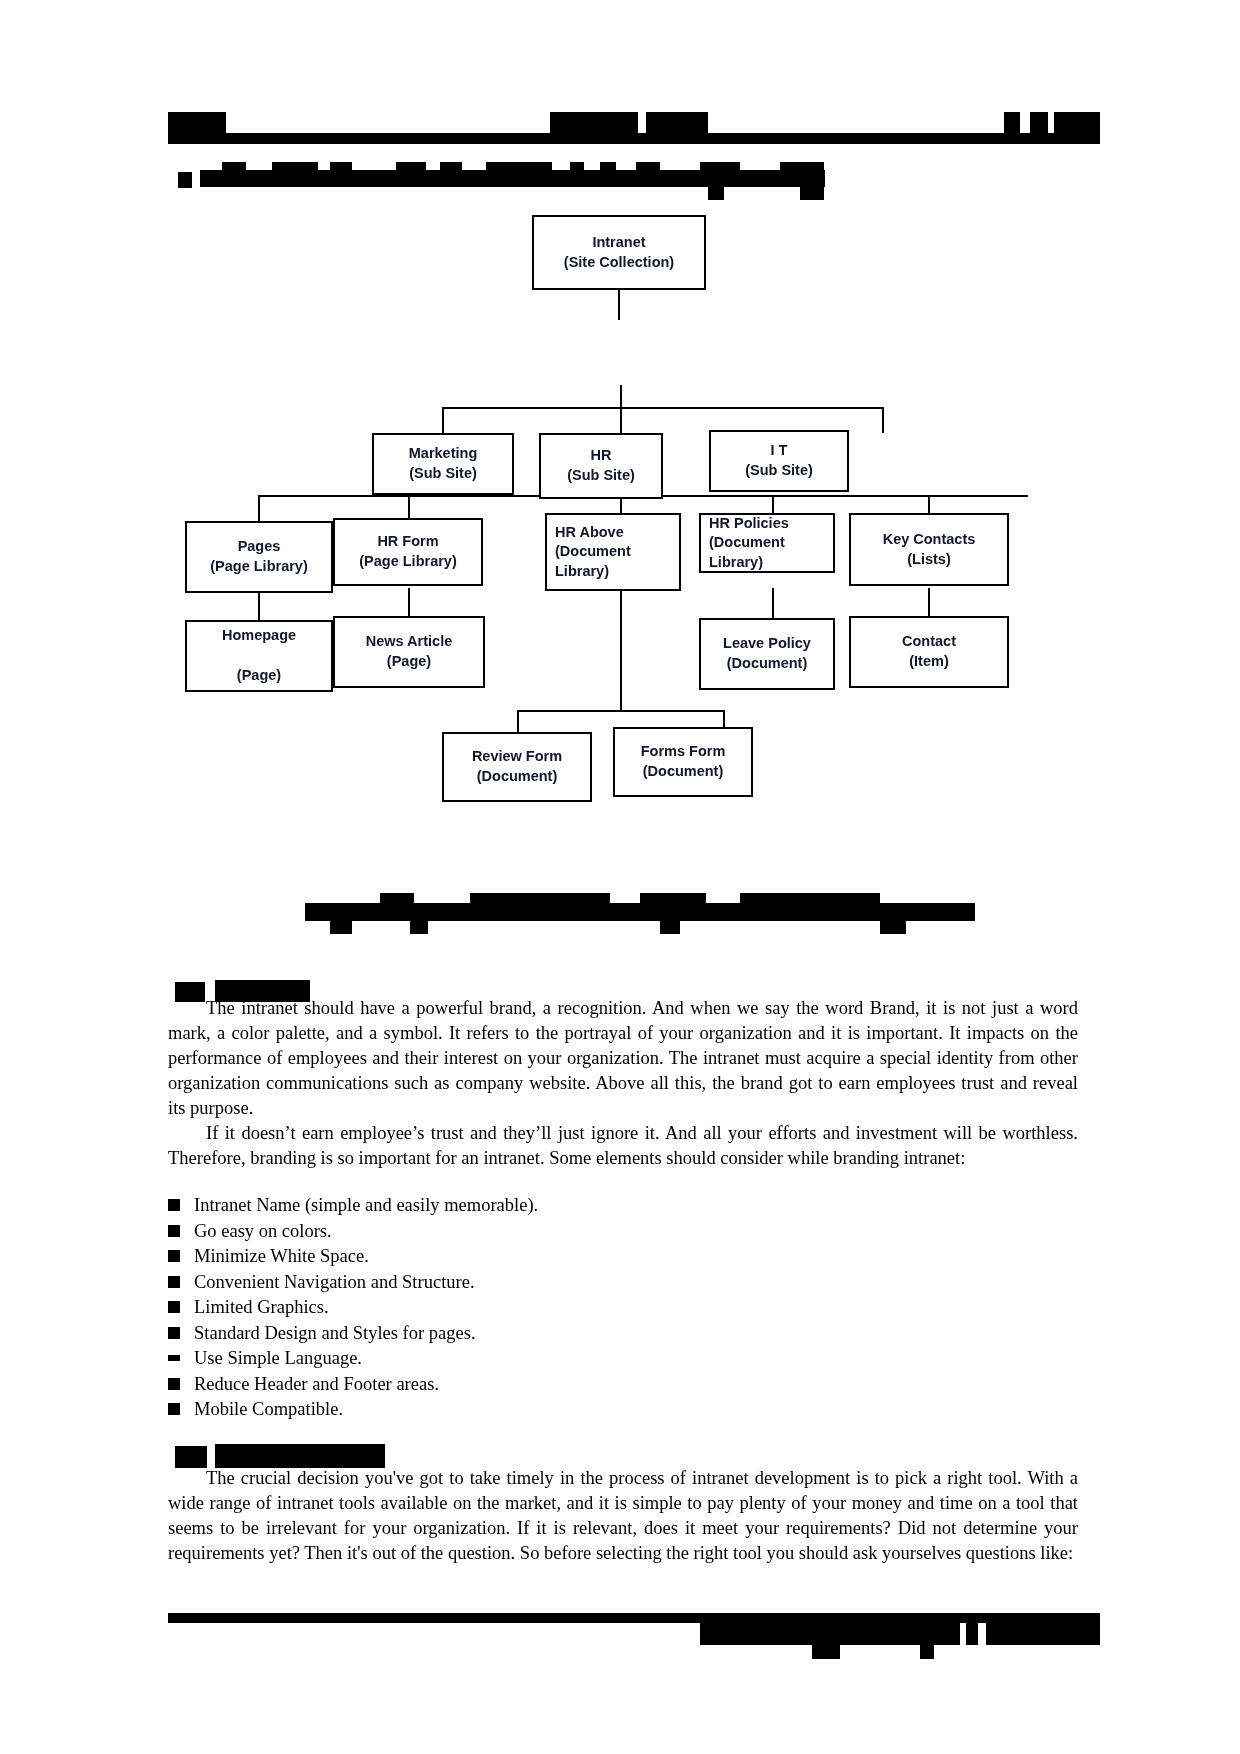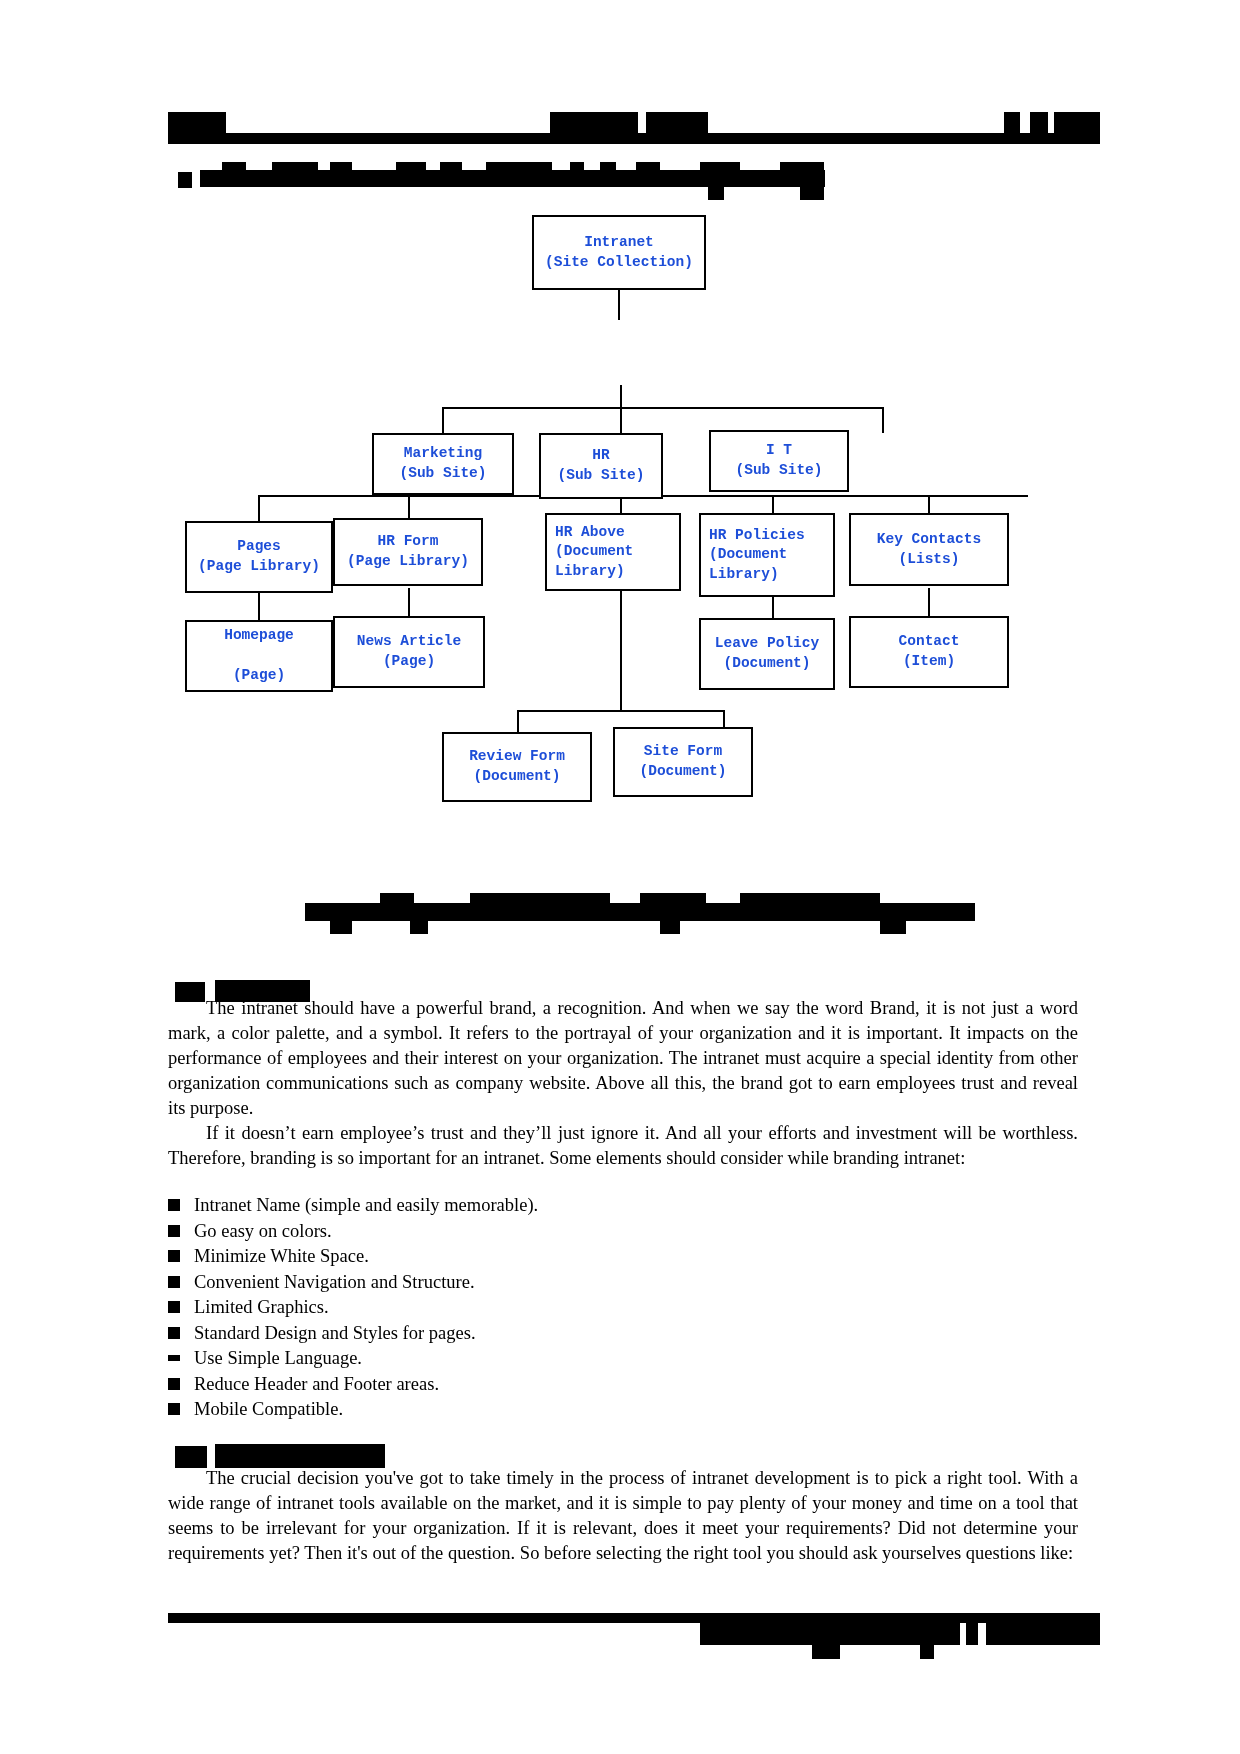--- a/index.html
+++ b/index.html
@@ -35,25 +35,25 @@
     position: absolute;
     left: 165px;
     top: 205px;
     width: 910px;
     height: 620px;
   }
   .node {
     position: absolute;
     border: 2px solid #000;
     background: #fff;
-    font-family: Liberation Mono, monospace;
+    font-family: Liberation Sans, sans-serif;
     font-size: 14.5px;
     font-weight: bold;
     line-height: 1.35;
-    color: #1d4ed8;
+    color: #0f172a;
     display: flex;
     flex-direction: column;
     align-items: center;
     justify-content: center;
     text-align: center;
     box-sizing: border-box;
     padding: 4px 3px;
   }
   .node span { display: block; white-space: nowrap; }
   .node.wrap span { white-space: normal; }
@@ -181,21 +181,21 @@
     <div class="node" style="left:168px; top:313px; width:150px; height:68px;">
       <span>HR Form</span>
       <span>(Page Library)</span>
     </div>
 
     <div class="node wrap" style="left:380px; top:308px; width:136px; height:78px; align-items:flex-start; text-align:left; padding-left:8px;">
       <span>HR Above</span>
       <span>(Document Library)</span>
     </div>
 
-    <div class="node wrap" style="left:534px; top:308px; width:136px; height:84px; align-items:flex-start; text-align:left; padding-left:8px;">
+    <div class="node wrap" style="left:534px; top:308px; width:136px; height:60px; align-items:flex-start; text-align:left; padding-left:8px;">
       <span>HR Policies</span>
       <span>(Document Library)</span>
     </div>
 
     <div class="node" style="left:684px; top:308px; width:160px; height:73px;align-items:center;">
       <span>Key Contacts</span>
       <span>(Lists)</span>
     </div>
 
     <div class="node" style="left:20px; top:415px; width:148px; height:72px;gap:20px;">
@@ -217,21 +217,21 @@
       <span>Contact</span>
       <span>(Item)</span>
     </div>
 
     <div class="node" style="left:277px; top:527px; width:150px; height:70px;">
       <span>Review Form</span>
       <span>(Document)</span>
     </div>
 
     <div class="node" style="left:448px; top:522px; width:140px; height:70px;">
-      <span>Site Form</span>
+      <span>Forms Form</span>
       <span>(Document)</span>
     </div>
   </div>
 
   <div class="redact" style="left:305px; top:903px; width:670px; height:18px;"></div>
   <div class="redact" style="left:380px; top:893px; width:34px; height:12px;"></div>
   <div class="redact" style="left:470px; top:893px; width:140px; height:12px;"></div>
   <div class="redact" style="left:640px; top:893px; width:66px; height:12px;"></div>
   <div class="redact" style="left:740px; top:893px; width:140px; height:12px;"></div>
   <div class="redact" style="left:330px; top:920px; width:22px; height:14px;"></div>

